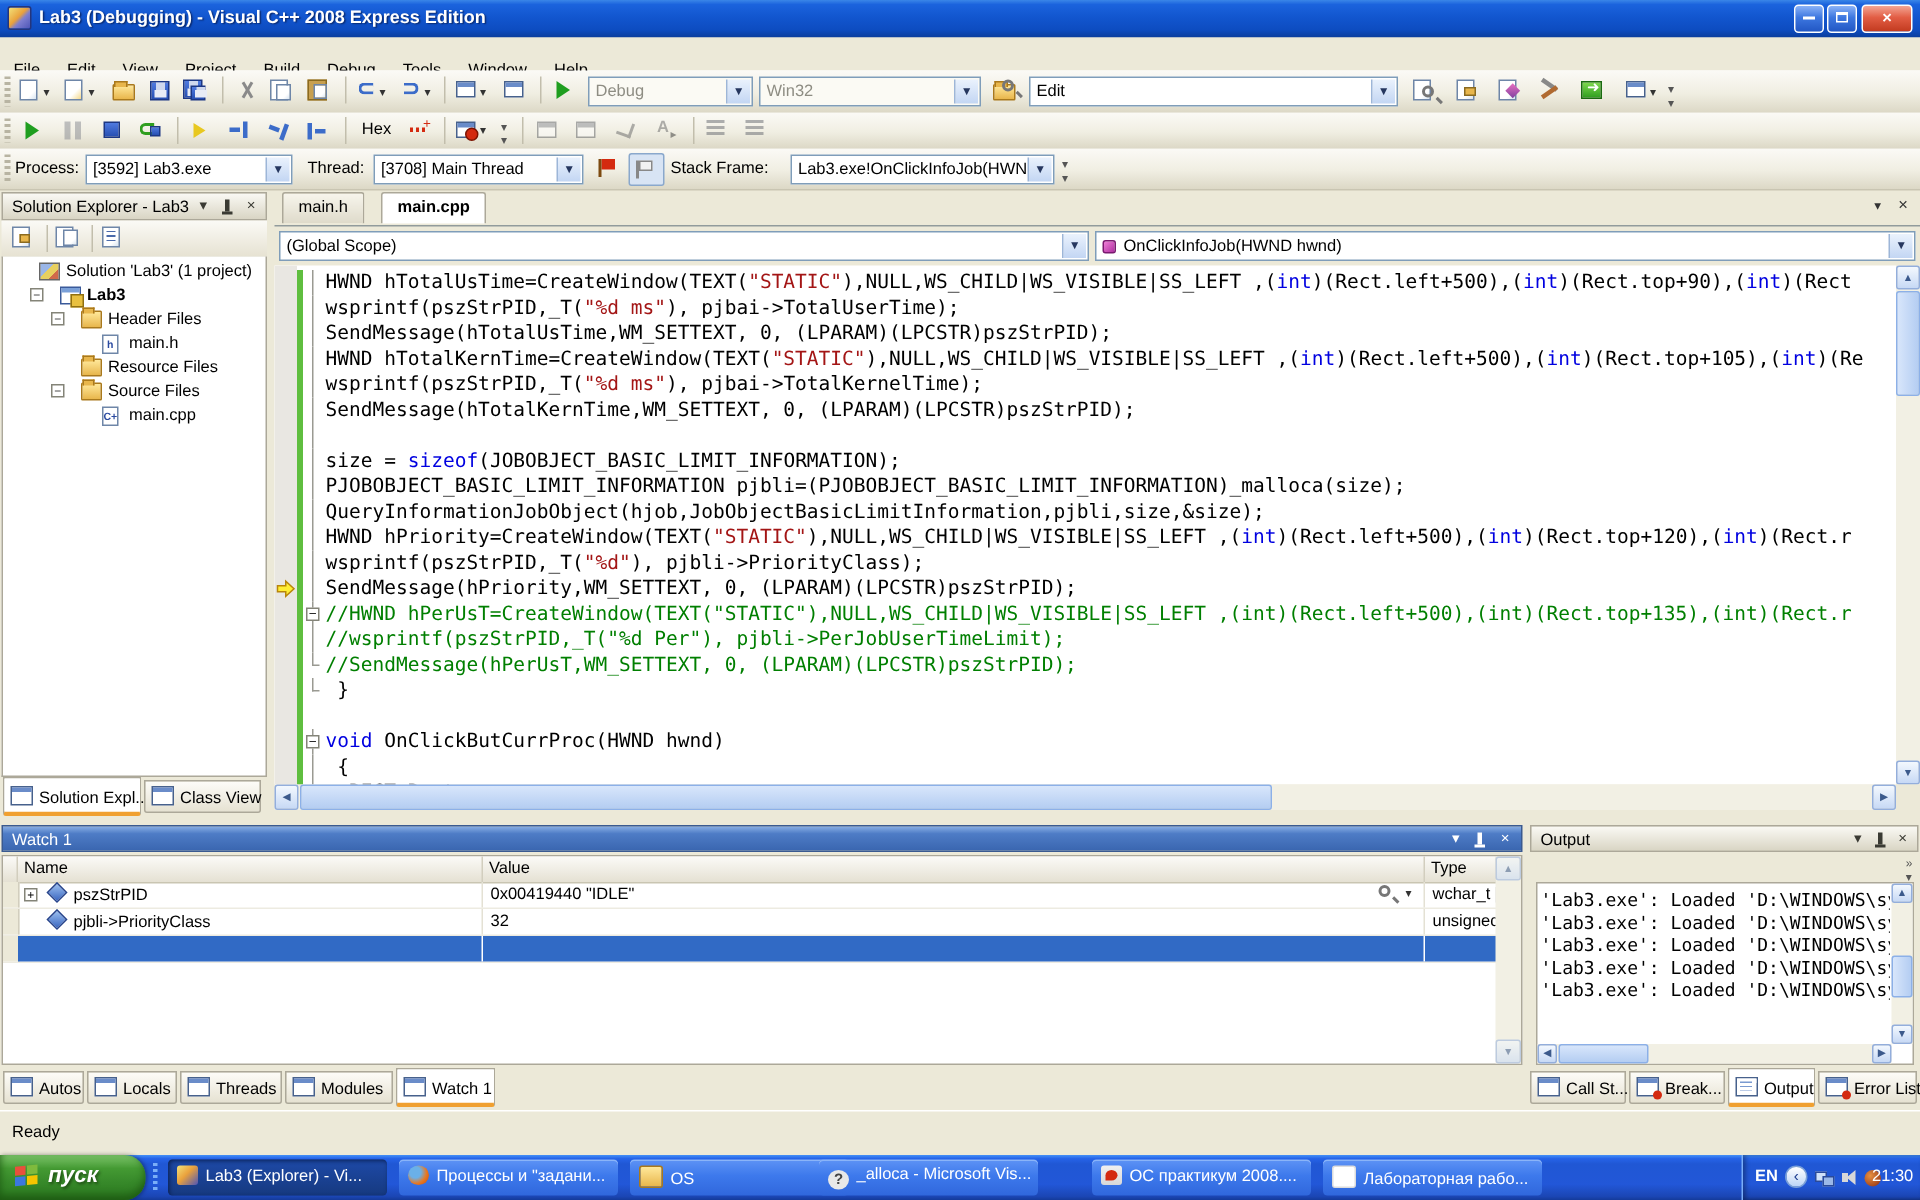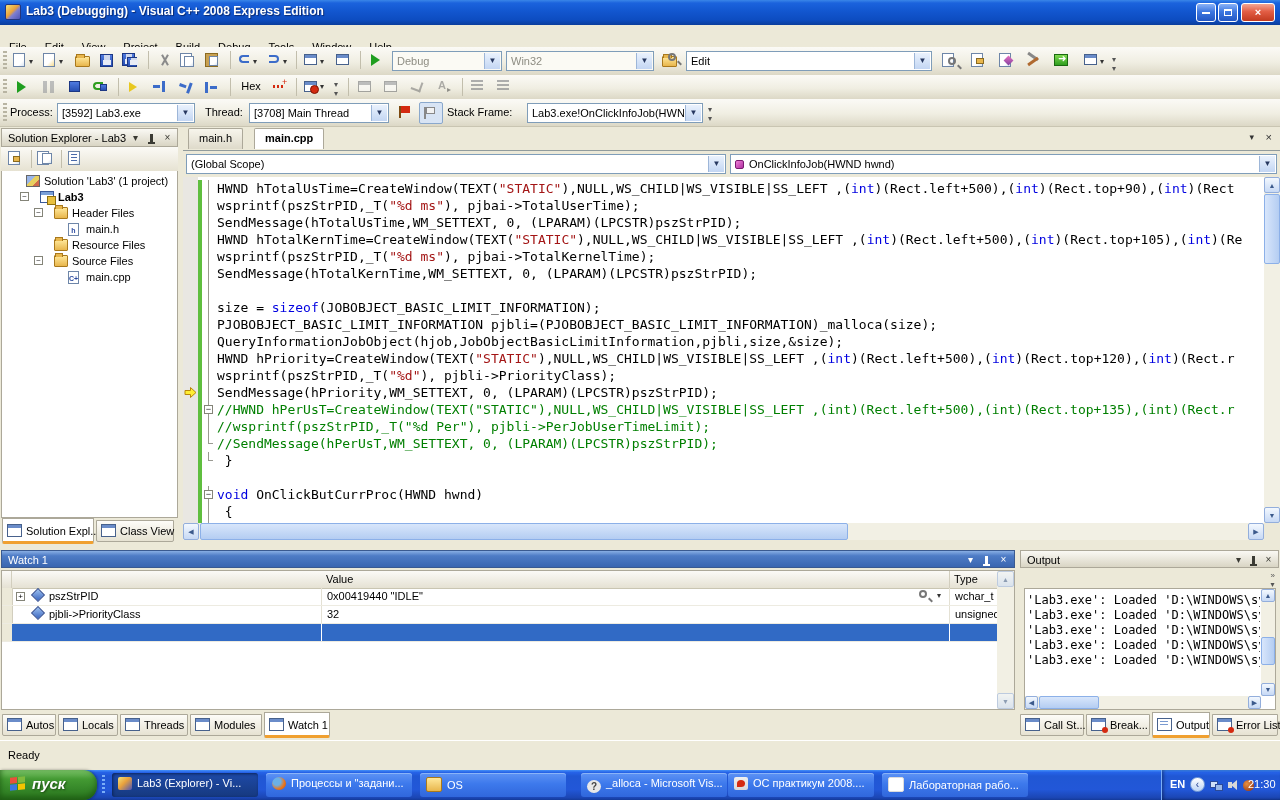--- a/index.html
+++ b/index.html
@@ -564,20 +564,21 @@
   <div class="abs" style="left:0;top:548px;width:1016px;height:164px">
     <div class="abs panel-title-blue" style="left:1px;top:2px;width:1014px;height:18px">
       <span>Watch 1</span>
       <span class="pt-btn" style="right:36px;color:#fff">▾</span>
       <span class="pt-btn" style="right:20px"><span class="pinico pinw"></span></span>
       <span class="pt-btn" style="right:3px;color:#fff">×</span>
     </div>
     <div class="abs" style="left:1px;top:22px;width:1014px;height:140px;background:#fff;border:1px solid #ACA899;box-sizing:border-box">
       <div class="abs gridhead" style="left:0;top:0;width:996px;height:17px">
         <div class="ghcell" style="left:0;width:10px"></div>
+        <div class="ghcell" style="left:10px;width:310px">Name</div>
         <div class="ghcell" style="left:320px;width:628px">Value</div>
         <div class="ghcell" style="left:948px;width:48px">Type</div>
       </div>
       <div class="abs" style="left:0;top:17px;width:996px" id="watch-rows">
           <div class="w-row">
             <div class="w-marker"></div>
             <div class="w-cell" style="left: 10px; width: 310px;"><span class="w-expand">+</span><span class="w-diamond" style="margin-left: 16px;"></span><span>pszStrPID</span></div>
             <div class="w-cell" style="left: 320px; width: 628px;"><span>0x00419440 "IDLE"</span><span class="ic ic-mag" style="right: 22px; top: 2px; position: absolute;"></span><span style="position: absolute; right: 8px; top: 3px; font-size: 8px; color: rgb(51, 51, 51);">▾</span></div>
             <div class="w-cell" style="left: 948px; width: 48px; border-right: none;">wchar_t [</div>
           </div>
@@ -660,21 +661,21 @@
         <div style="left:0;top:7px;background:#3B77E0"></div>
           <div style="left:8px;top:7px;background:#F5C400"></div>
       </div>
       <span class="startlabel">пуск</span>
     </div>
     <div class="abs" style="left:102px;top:5px;width:3px;height:20px;background:repeating-linear-gradient(180deg,#7aaef8 0 2px,transparent 2px 4px)"></div>
     <div id="taskbar-buttons">
         <div class="taskbtn active" style="left: 112px; width: 146px;"><span class="tbico tb-vs"></span><span>Lab3 (Explorer) - Vi...</span></div>
         <div class="taskbtn" style="left: 266px; width: 146px;"><span class="tbico tb-ff"></span><span>Процессы и "задани...</span></div>
         <div class="taskbtn" style="left: 420px; width: 146px;"><span class="tbico tb-folder"></span><span>OS</span></div>
-        <div class="taskbtn" style="left: 581px; width: 146px;"><span class="tbico tb-help">?</span><span>_alloca - Microsoft Vis...</span></div>
+        <div class="taskbtn" style="left: 546px; width: 146px;"><span class="tbico tb-help">?</span><span>_alloca - Microsoft Vis...</span></div>
         <div class="taskbtn" style="left: 728px; width: 146px;"><span class="tbico tb-pdf"></span><span>ОС практикум 2008....</span></div>
         <div class="taskbtn" style="left: 882px; width: 146px;"><span class="tbico tb-doc"></span><span>Лабораторная рабо...</span></div>
       </div>
     <div class="tray">
       <span class="abs" style="left:8px;top:8px;color:#fff;font-weight:bold">EN</span>
       <span class="chev" style="left:28px">‹</span>
       <span class="trayico" style="left:48px">
         <span class="ic" style="left:0;top:2px;width:8px;height:7px;background:#cfe0f8;border:1px solid #2a4a9a"></span>
         <span class="ic" style="left:5px;top:5px;width:8px;height:7px;background:#9ab8e8;border:1px solid #2a4a9a"></span>
         </span>

